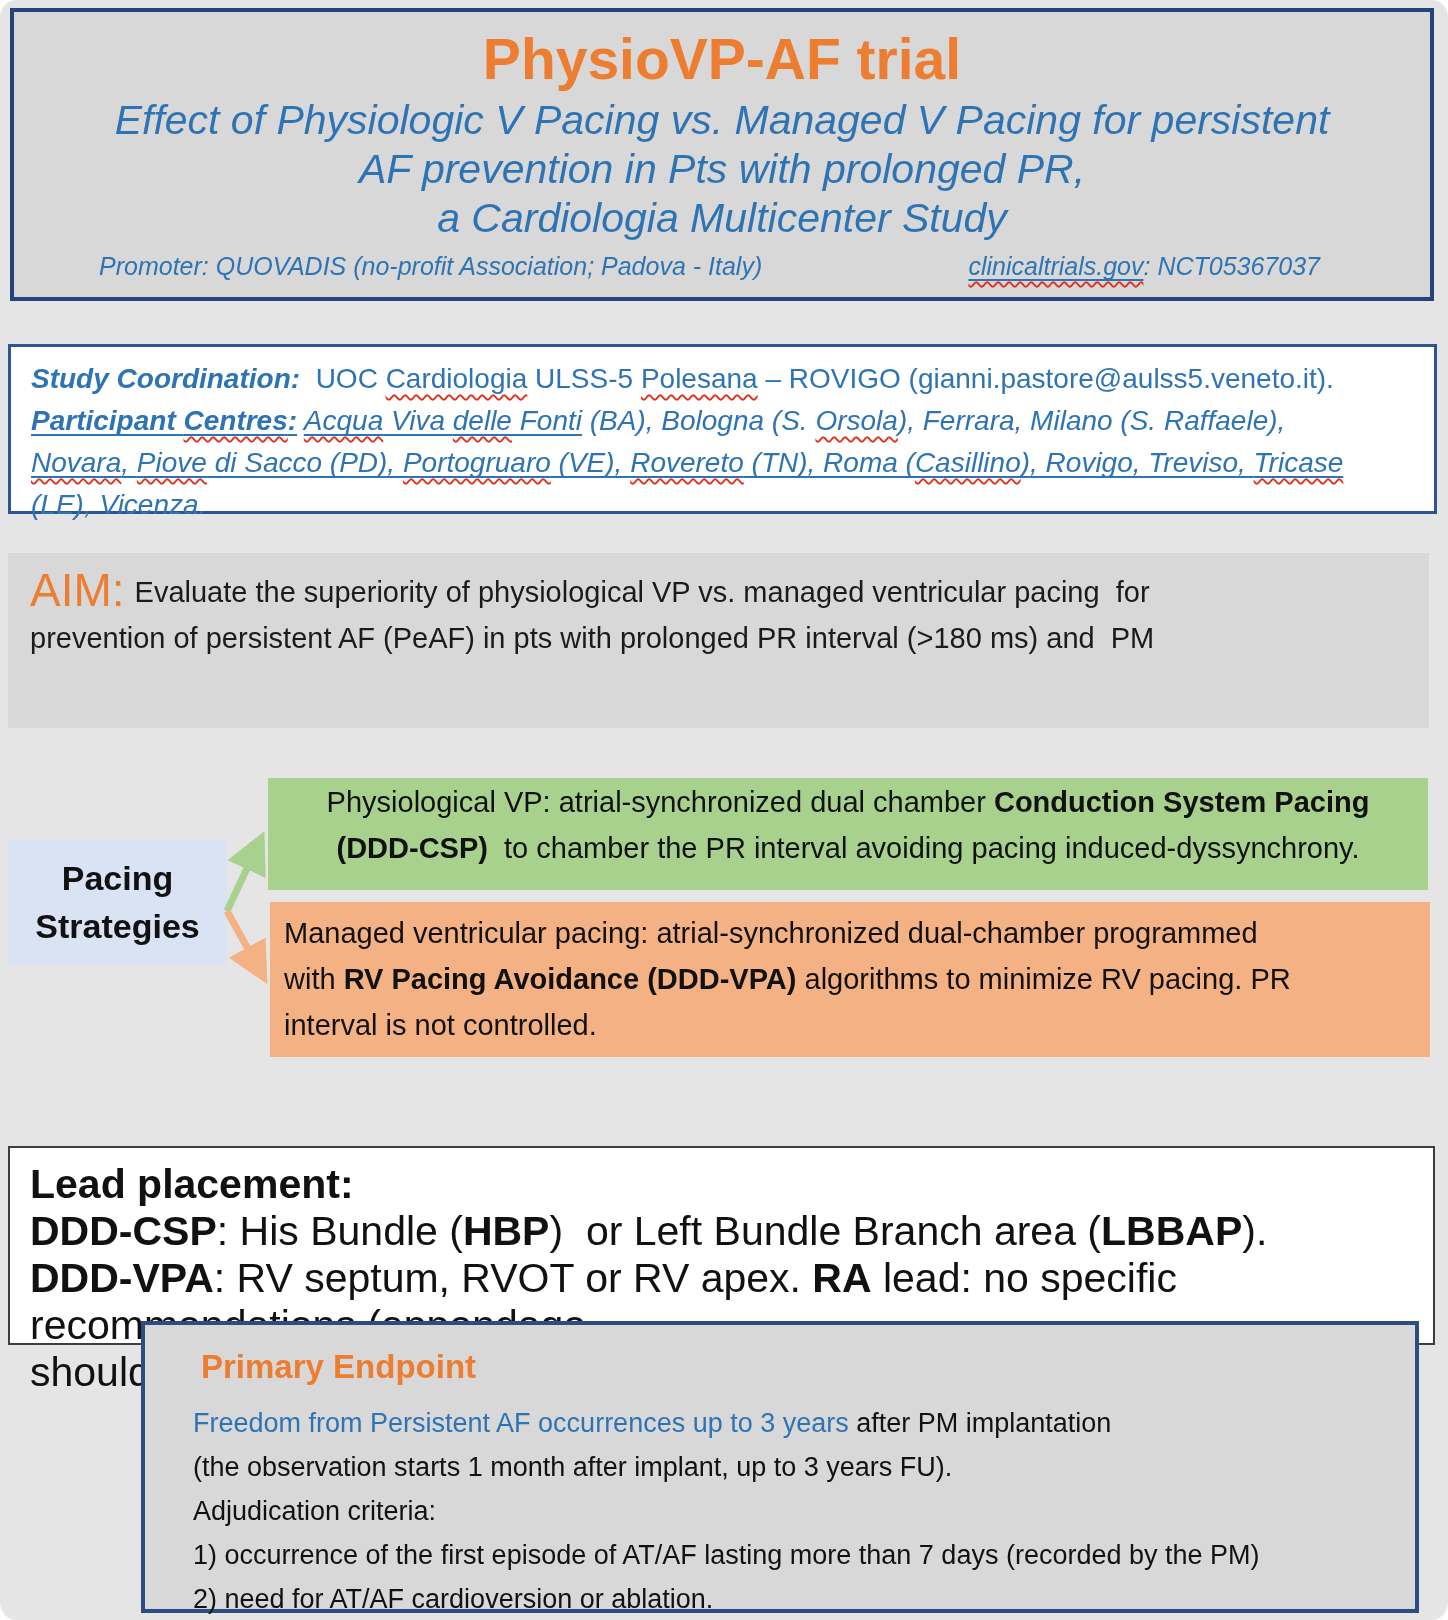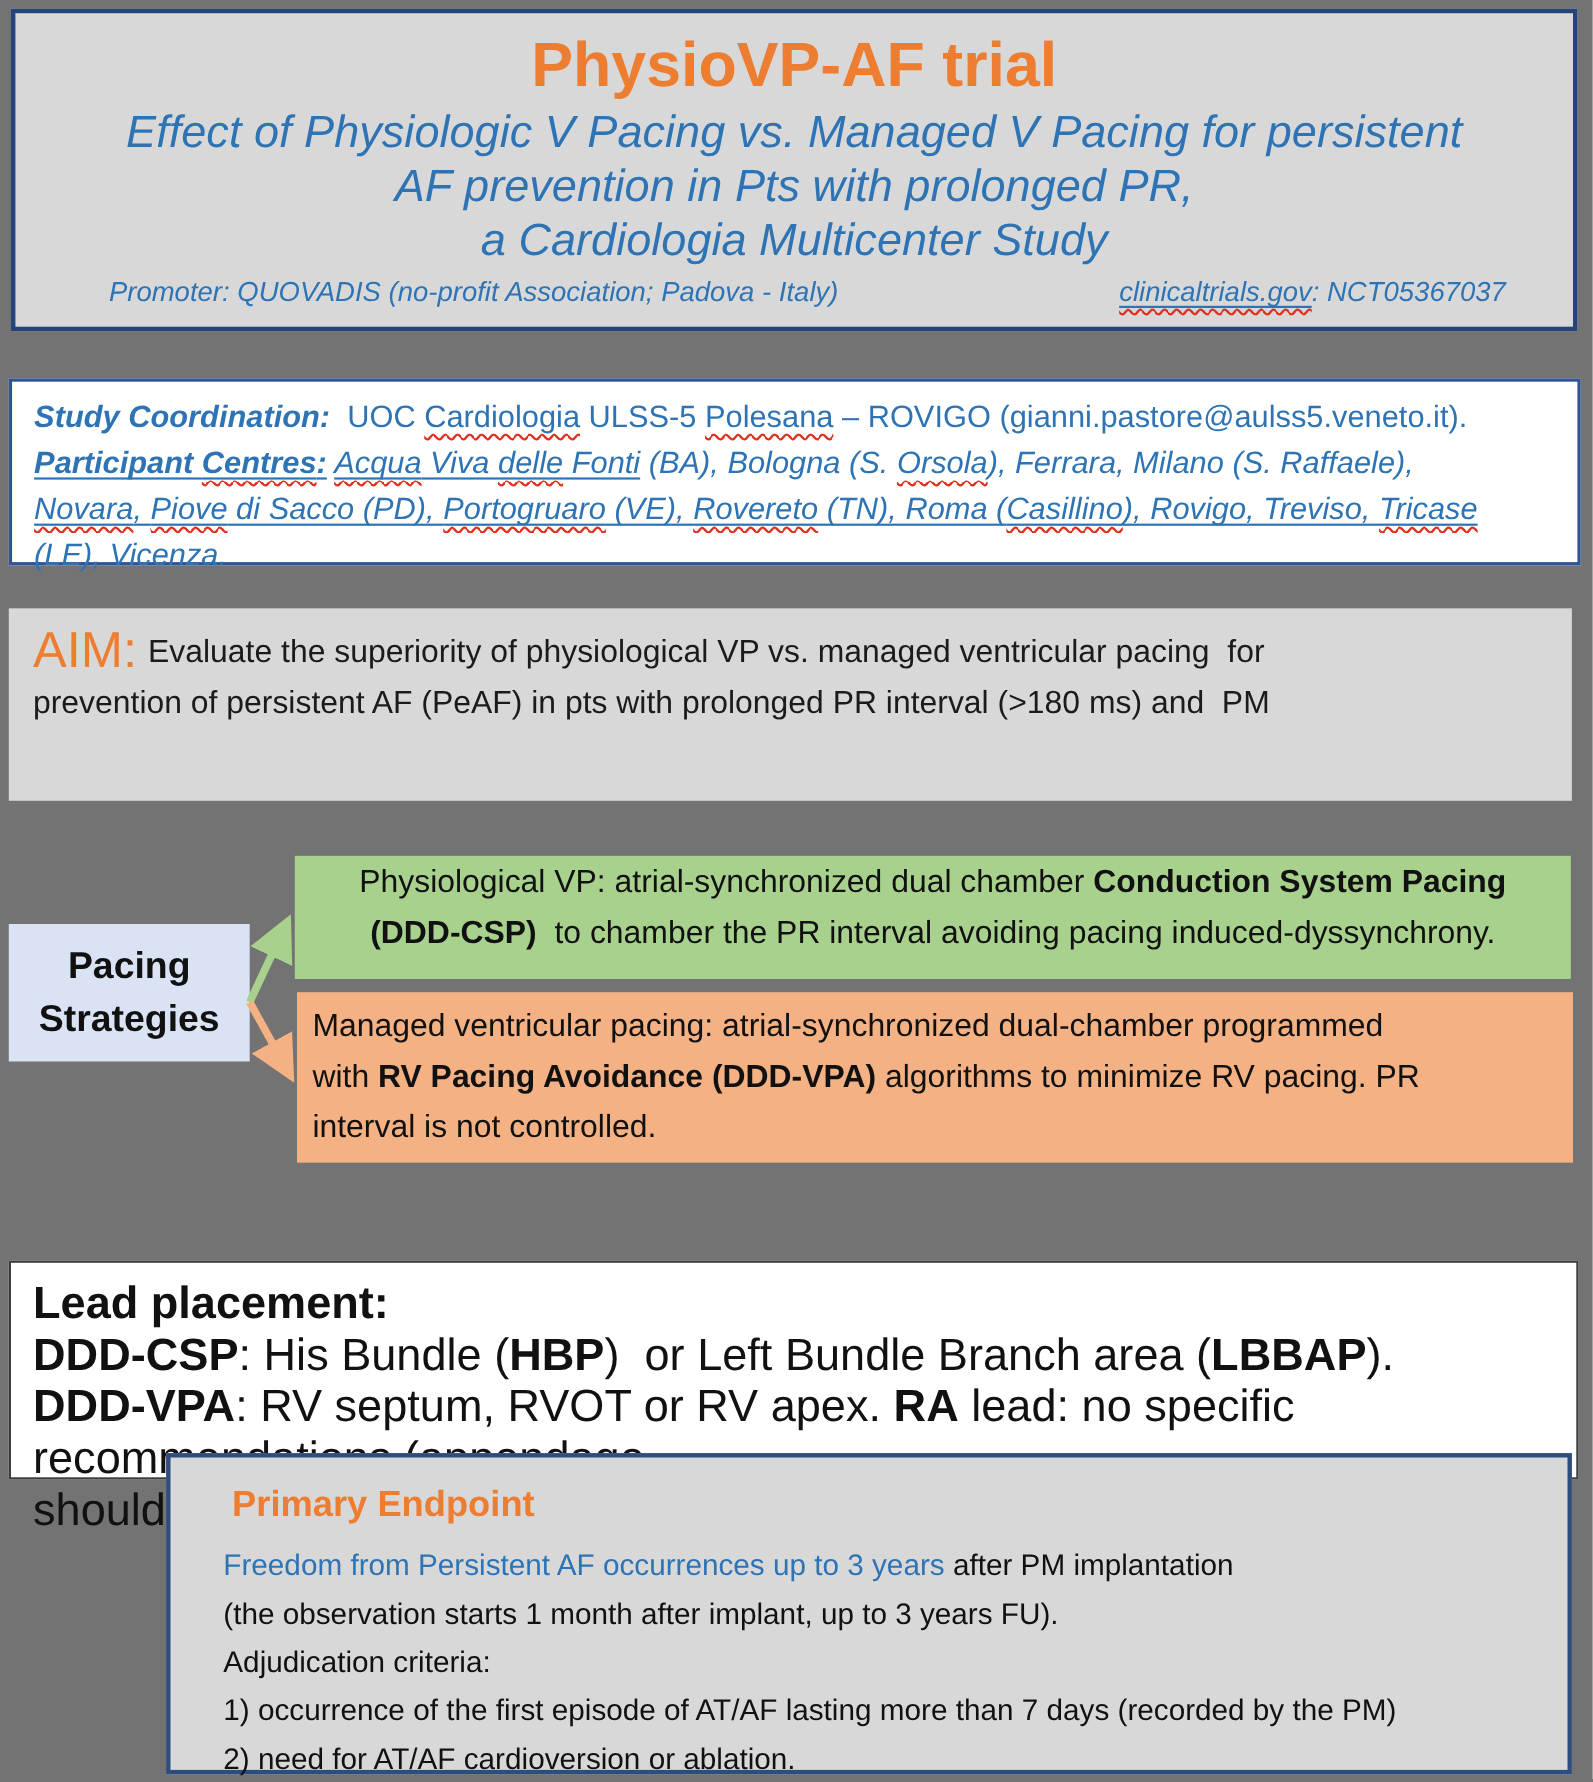--- a/index.html
+++ b/index.html
@@ -3,38 +3,38 @@
 <meta charset="utf-8">
 <style>
   :root{
     --blue:#2e74b5; --orange:#ed7d31; --navy:#26437b; --study-border:#2f5496;
     --gray:#d8d8d8; --green:#a9d18e; --peach:#f4b183; --lavender:#dae3f3;
     --squiggle:#e0301e; --ink:#1b1b1b; --lead-border:#3d3d3d; --endpoint-border:#2d4d80;
   }
   html,body{margin:0;padding:0;background:#ffffff;}
   .page{
     position:relative; width:1448px; height:1620px; overflow:hidden;
-    font-family:"Liberation Sans", sans-serif; color:var(--ink); background:#737373;
+    font-family:"Liberation Sans", sans-serif; color:var(--ink); background:#e5e5e5;border-radius:17px;
   }
   section{position:absolute; box-sizing:border-box;}
 
   
   .header-box{
     left:10px; top:8px; width:1424px; height:293px;
     background:var(--gray); border:4px solid var(--navy);
     text-align:center;
   }
   .trial-title{
     margin:14px 0 4px 0; font-size:57px; font-weight:600; color:var(--orange); letter-spacing:0px;
   }
   .subtitle{ font-style:italic; color:var(--blue); font-size:41px; line-height:49px; font-weight:400;}
   .promo-row{
     position:absolute; left:0; right:0; bottom:16px;
     display:flex; justify-content:space-between;
-    padding:0 61px 0 85px; box-sizing:border-box;
+    padding:0 110px 0 85px; box-sizing:border-box;
     font-style:italic; font-size:25px; color:var(--blue);
   }
   .registry a{ color:var(--blue); cursor:pointer; }
 
   
   .coord-box{
     left:8px; top:344px; width:1429px; height:170px;
     background:#ffffff; border:3px solid var(--study-border);
     padding:11px 20px; font-size:28px; line-height:42px; color:var(--blue);
   }
@@ -68,21 +68,21 @@
 
   
   .lead-box{
     left:8px; top:1146px; width:1427px; height:199px;
     background:#ffffff; border:2px solid var(--lead-border);
     padding:13px 20px; font-size:41px; line-height:47px; color:#111;
   }
 
   
   .endpoint-box{
-    left:151px; top:1321px; width:1278px; height:292px;
+    left:141px; top:1321px; width:1278px; height:292px;
     background:var(--gray); border:4px solid var(--endpoint-border);
     padding:16px 24px 0 48px; font-size:27px; line-height:44px; color:#111;
   }
   .endpoint-title{ font-size:33px; font-weight:600; color:var(--orange); margin:4px 0 12px 8px; }
 
   
   .line{ white-space:pre-wrap; }
   .b{ font-weight:700; }
   .i{ font-style:italic; }
   .u{ text-decoration:underline; text-decoration-thickness:2px; text-underline-offset:4px; text-decoration-skip-ink:none; }

